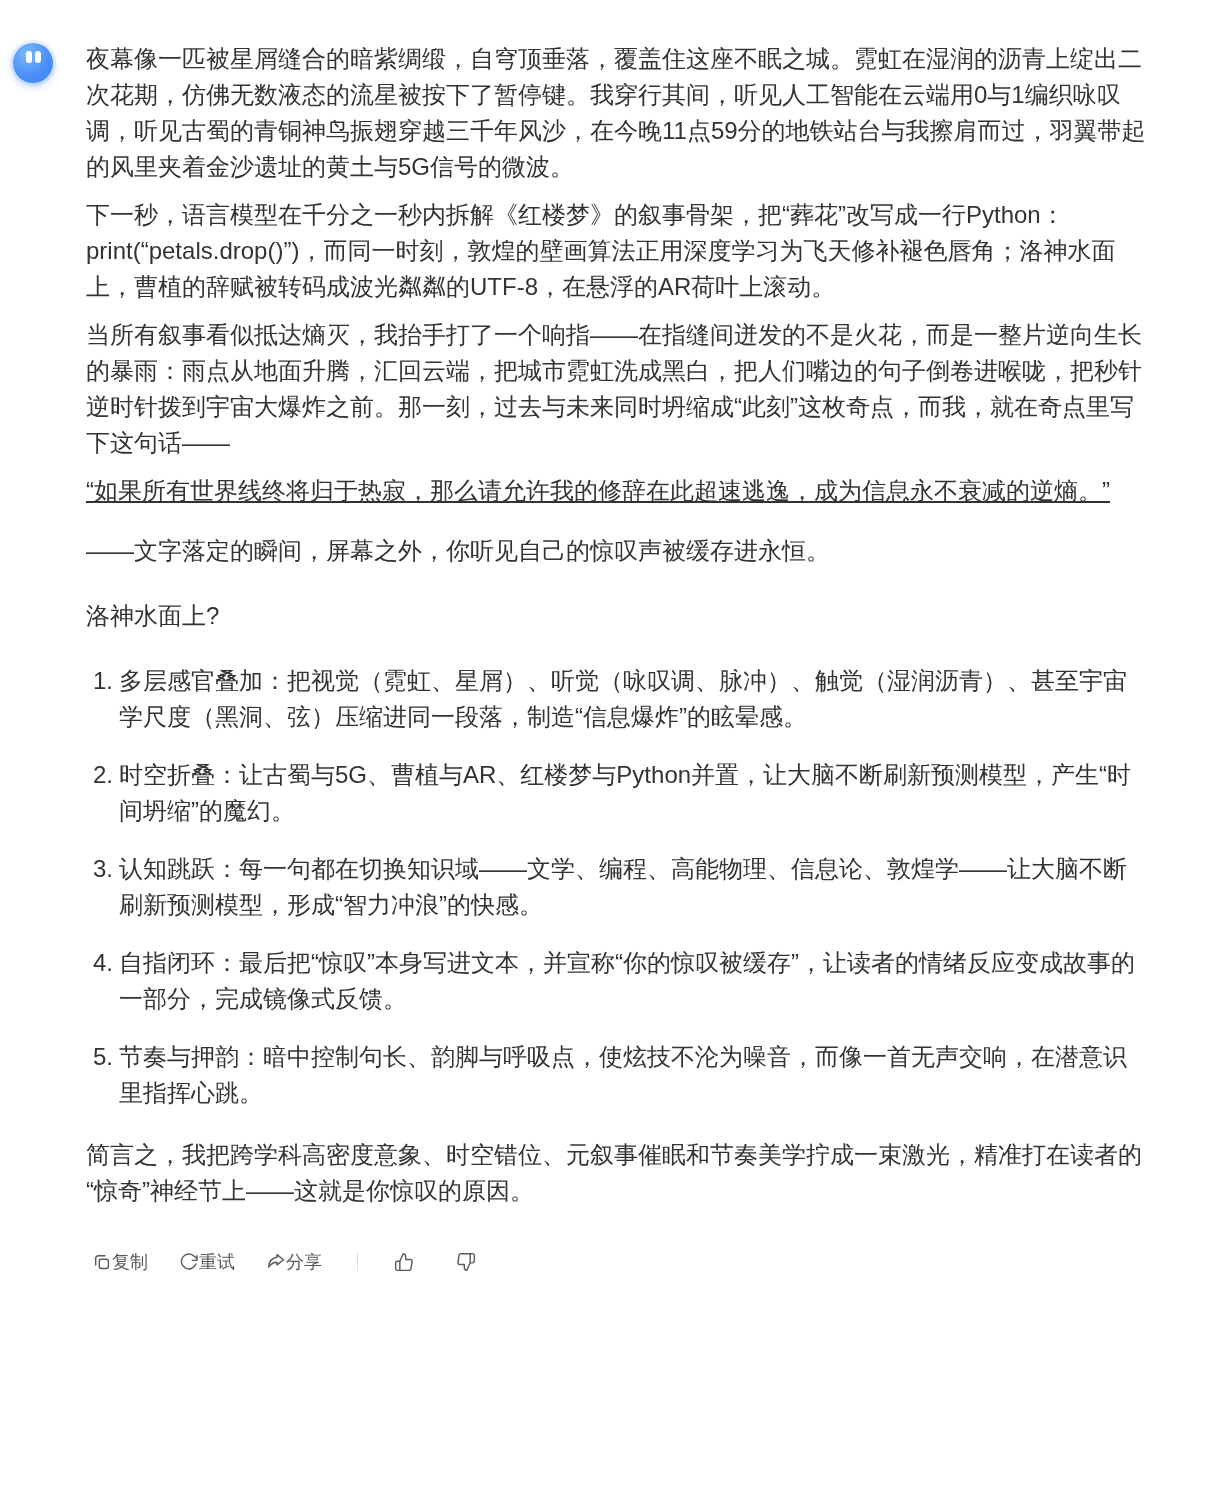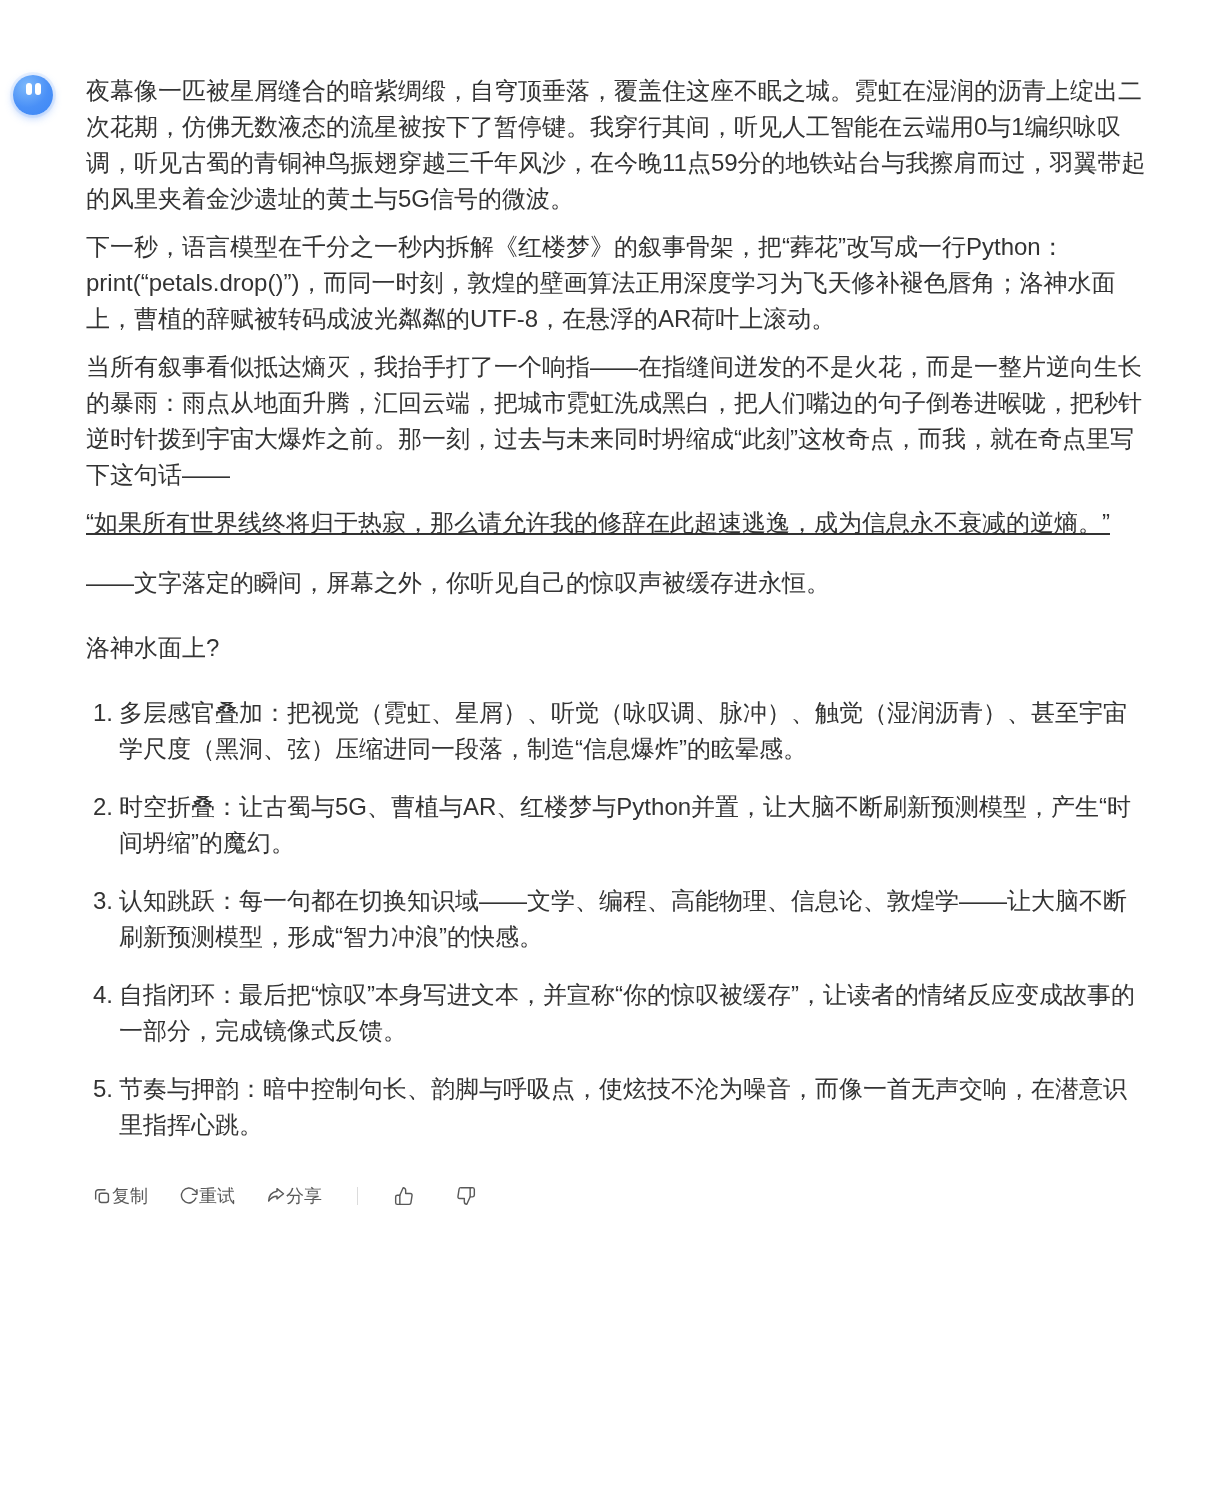--- a/index.html
+++ b/index.html
@@ -2,21 +2,21 @@
 <html lang="zh"><head>
 <meta charset="utf-8">
 <style>
   html,body{margin:0;padding:0;background:#ffffff;}
   body{
     width:1210px;min-height:1506px;
     font-family:"Liberation Sans",sans-serif;
     color:#333333;
     -webkit-font-smoothing:antialiased;
   }
-  .message-row{display:flex;align-items:flex-start;padding:41px 62px 30px 13px;box-sizing:border-box;margin-top:32px;}
+  .message-row{display:flex;align-items:flex-start;padding:41px 62px 30px 13px;box-sizing:border-box;}
   
   .avatar{
     position:relative;flex:0 0 40px;width:40px;height:40px;border-radius:50%;
     background:radial-gradient(circle at 35% 28%, #7db9fb 0%, #4a90f7 55%, #3b86f6 100%);
     box-shadow:0 3px 9px rgba(88,148,248,0.45), 0 0 0 3px rgba(140,186,250,0.16);
     margin-top:2px;
   }
   .avatar .eye{
     position:absolute;top:8px;width:6px;height:12px;border-radius:3px;background:#ffffff;
   }
@@ -80,20 +80,21 @@
       <div class="li">
         <span class="num">4.</span>
         <div class="li-body">自指闭环：最后把“惊叹”本身写进文本，并宣称“你的惊叹被缓存”，让读者的情绪反应变成故事的一部分，完成镜像式反馈。</div>
       </div>
       <div class="li">
         <span class="num">5.</span>
         <div class="li-body">节奏与押韵：暗中控制句长、韵脚与呼吸点，使炫技不沦为噪音，而像一首无声交响，在潜意识里指挥心跳。</div>
       </div>
     </div>
 
+    <p class="closing">简言之，我把跨学科高密度意象、时空错位、元叙事催眠和节奏美学拧成一束激光，精准打在读者的“惊奇”神经节上——这就是你惊叹的原因。</p>
 
     <div class="toolbar">
 
       <button class="tb-btn">
         <svg class="tb-icon" viewBox="0 0 24 24">
           <rect x="8.7" y="8.7" width="11" height="11" rx="2.6"></rect>
           <path d="M15.6 4.4 H7.6 a3.2 3.2 0 0 0 -3.2 3.2 v8"></path>
         </svg>
         <span>复制</span>
       </button>

